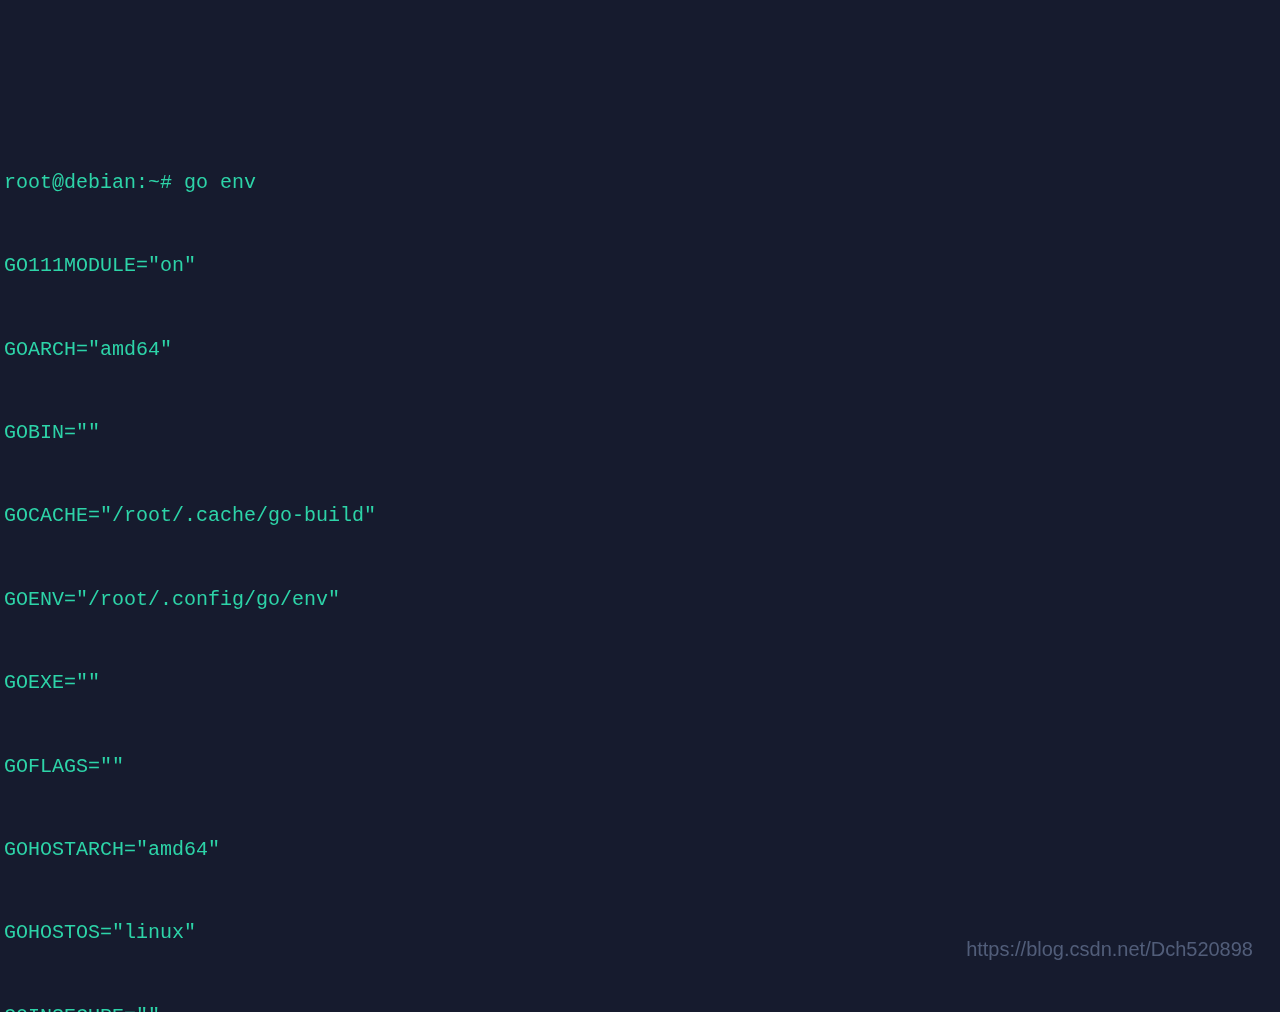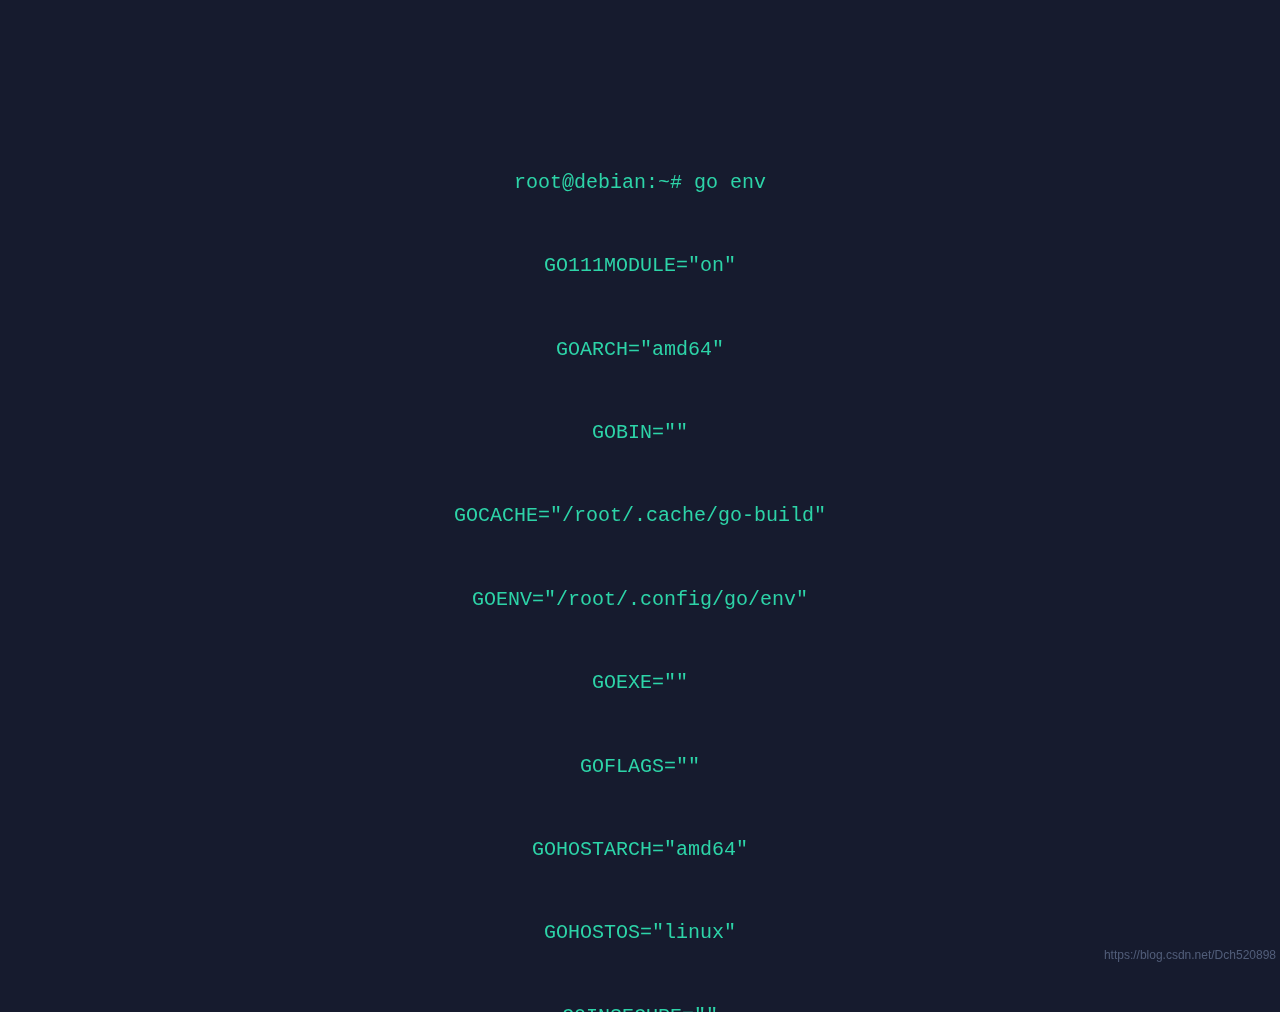--- a/index.html
+++ b/index.html
@@ -18,31 +18,30 @@
       height: 1012px;
       overflow: hidden;
       font-weight: 500;
       white-space: pre;
     }
     .terminal {
       padding: 2px 4px;
     }
     .line {
       white-space: pre;
-      text-align: center;
     }
     .prompt {
       color: #2dd4a8;
     }
     .watermark {
       position: absolute;
       bottom: 48px;
-      right: 4px;
+      right: 27px;
       color: #6b7a9a;
-      font-size: 12px;
+      font-size: 20px;
       font-family: Arial, sans-serif;
       opacity: 0.7;
     }
   </style>
 </head>
 <body>
 
 
 
 <div class="terminal">

